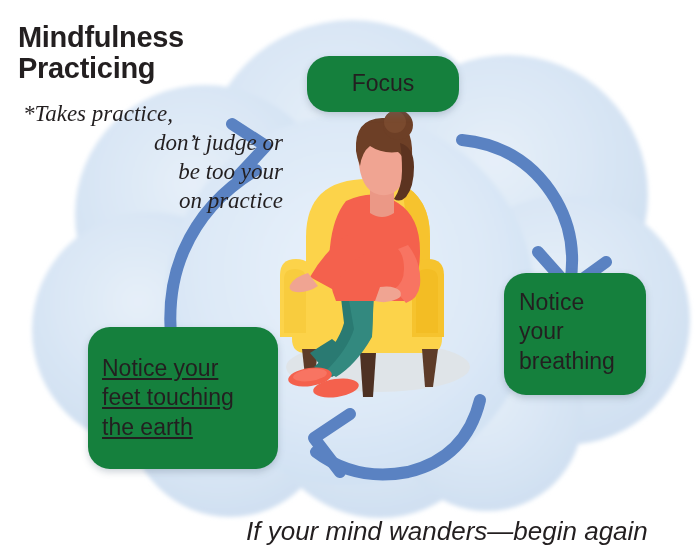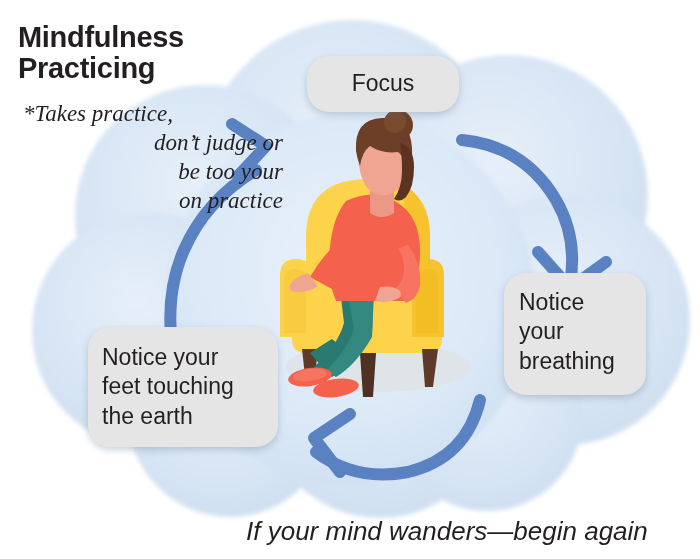--- a/index.html
+++ b/index.html
@@ -73,21 +73,21 @@
     font-size: 26px;
     font-style: italic;
     color: #231f20;
     white-space: nowrap;
     z-index: 40;
   }
 
   
   .label-box {
     position: absolute;
-    background: #e5e5e5;
+    background: #15803d;
     border-radius: 22px;
     box-shadow: 0 3px 7px rgba(90,110,130,0.30);
     z-index: 30;
     box-sizing: border-box;
     display: flex;
     align-items: center;
   }
   .label-text {
     font-size: 23px;
     line-height: 1.28;
@@ -103,22 +103,23 @@
   #box-focus .label-text { text-align: center; }
 
   #box-breathing {
     left: 504px; top: 273px;
     width: 142px; height: 122px;
     padding: 0 0 4px 15px;
   }
 
   #box-feet {
     left: 88px; top: 327px;
-    width: 190px; height: 120px;
+    width: 190px; height: 142px;
     padding: 0 0 0 14px;
+    text-decoration: underline;
   }
 
   
   .illustration {
     position: absolute;
     left: 250px;
     top: 105px;
     width: 250px;
     height: 300px;
     z-index: 25;

